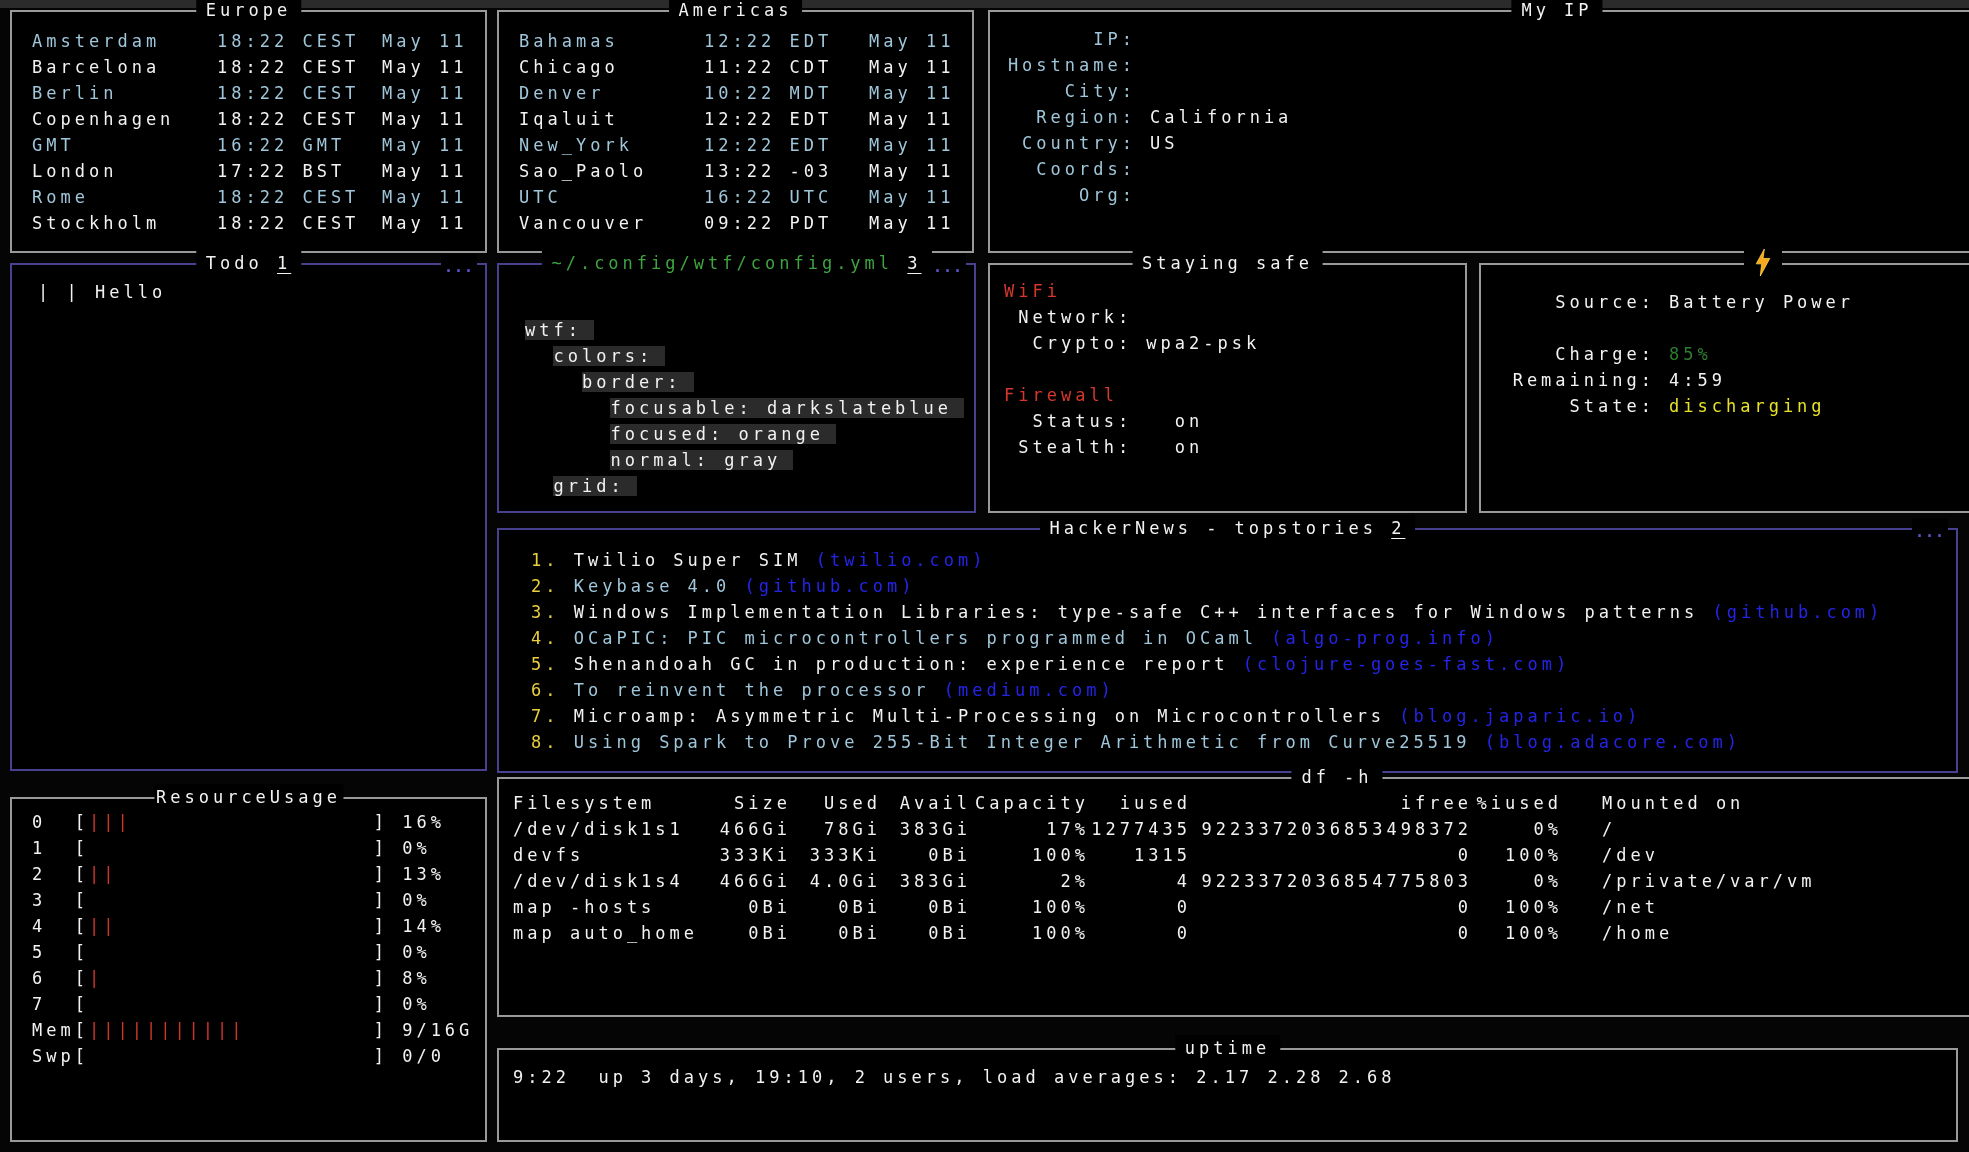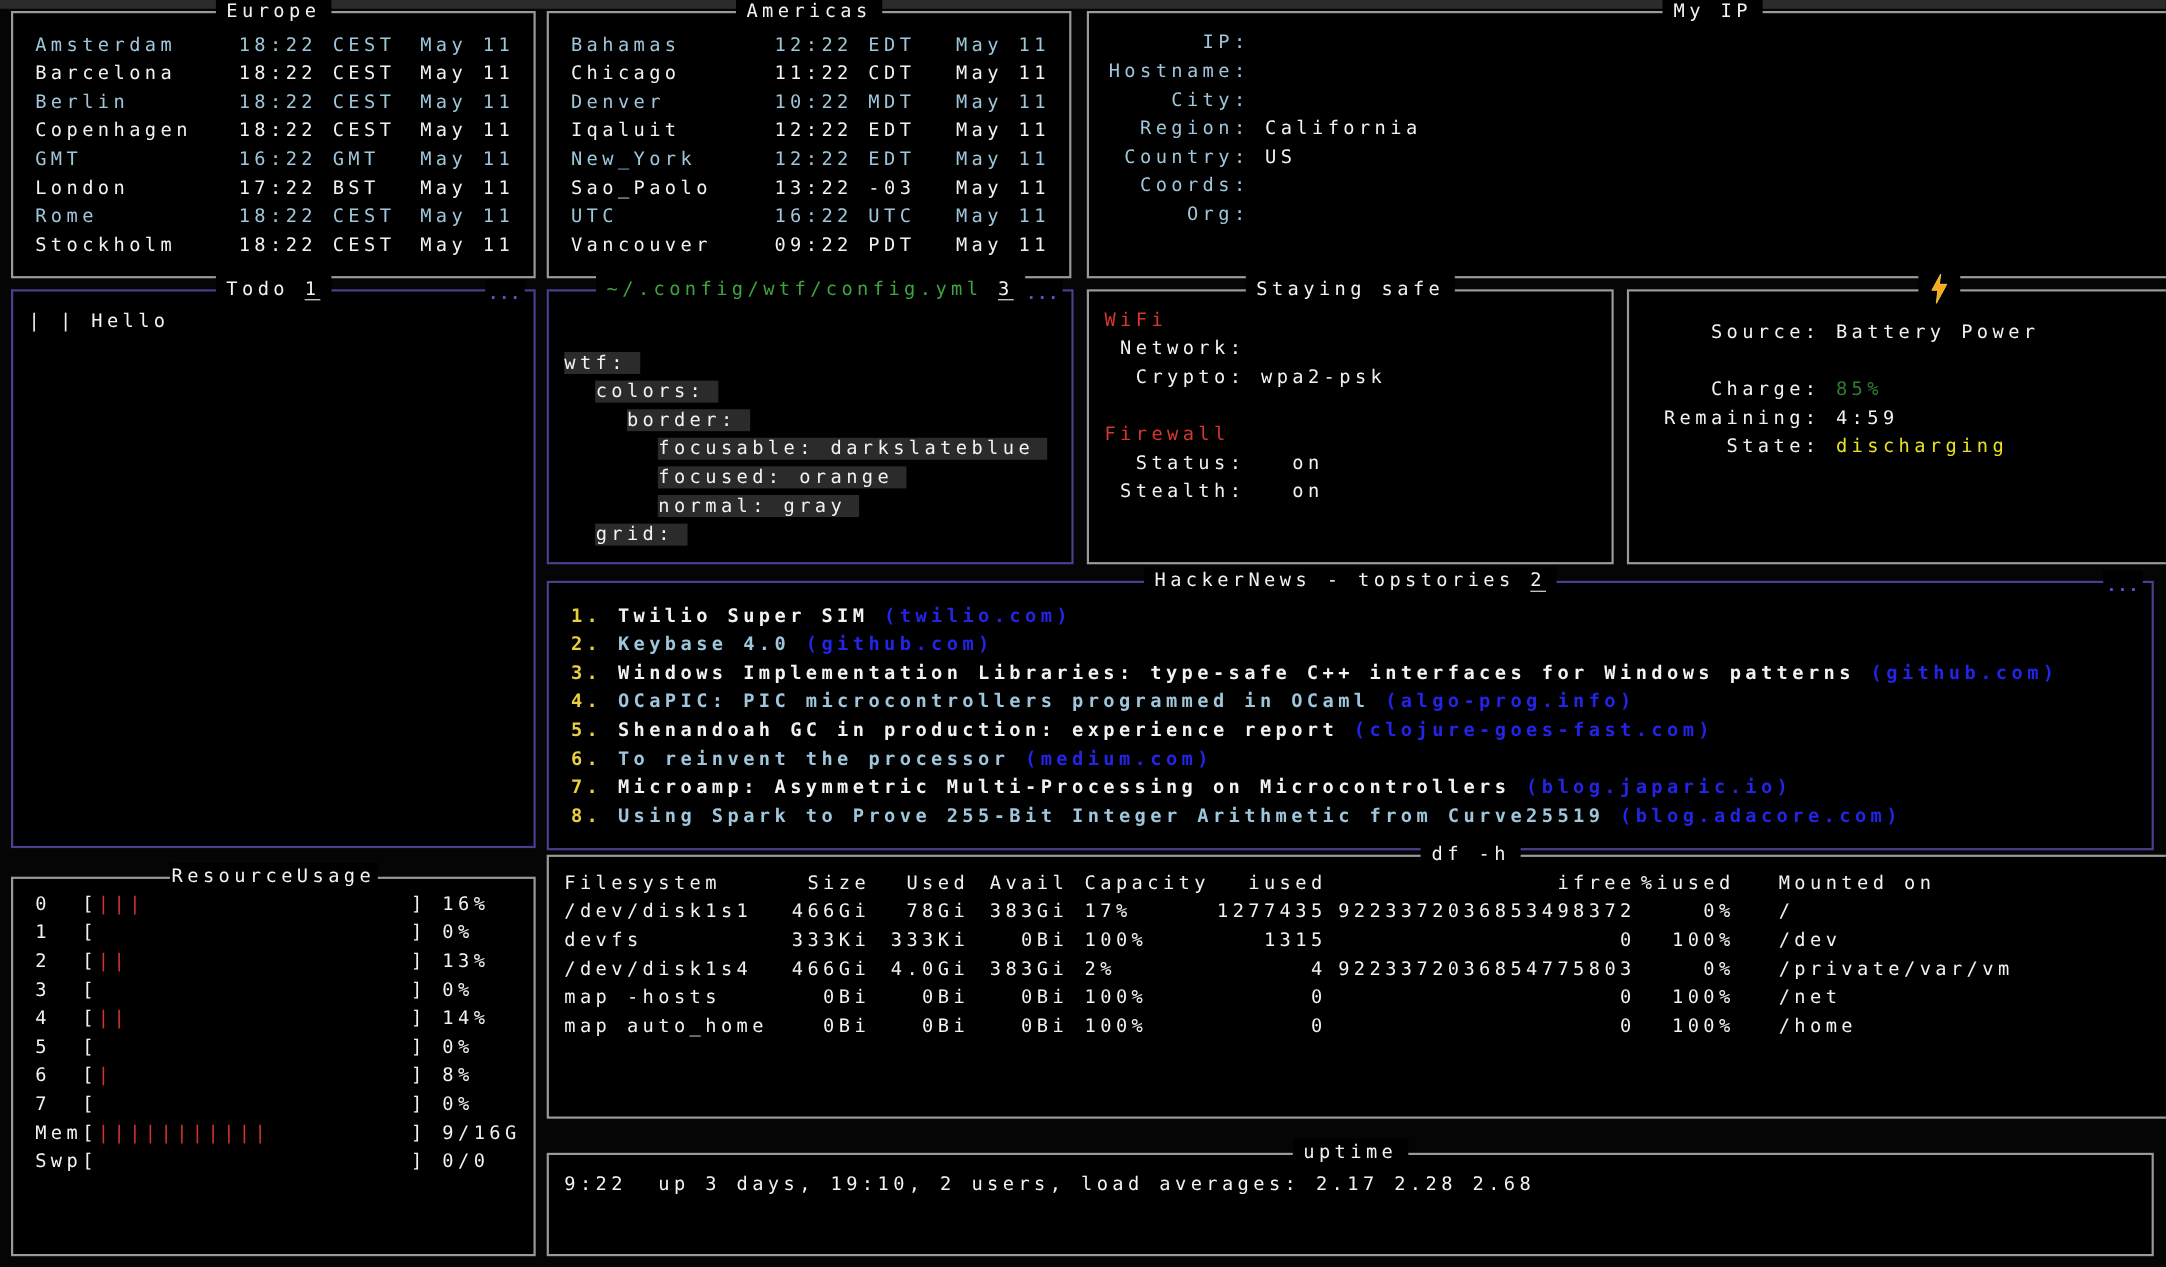--- a/index.html
+++ b/index.html
@@ -7,21 +7,21 @@
   body {
     width:1969px; height:1152px; position:relative; overflow:hidden;
     background:#050505;
     font-family:"DejaVu Sans Mono", monospace;
     font-size:17px; letter-spacing:4px; line-height:26px;
     color:#f2f2f2;
   }
   .topstrip { position:absolute; top:0; left:0; width:1969px; height:8px; background:#2b2b2b; }
 
   .panel { position:absolute; background:#000; border:2px solid #9a9a9a; }
-  .panel.focusable { border-color:#47418f; }
+  .panel.focusable { border-color:#47418f;padding-left:12px; }
 
   .ptitle {
     position:absolute; top:-15px; left:50%; transform:translateX(-50%);
     background:#000; padding:0 10px; white-space:nowrap; color:#f2f2f2;
   }
   .ptitle.green { color:#3fa33f; }
   .pnum { color:#f2f2f2; text-decoration:underline; text-underline-offset:4px; }
   .dots {
     position:absolute; top:-11px; right:8px; background:#000; padding:0 3px;
     color:#5b54c4; font-weight:bold; font-size:15px; letter-spacing:1px;
@@ -52,36 +52,36 @@
   .t-yellow { color:#e8e227; }
 
   
   .batrow { display:flex; height:26px; padding-left:14px; }
   .batrow .lbl { width:160px; text-align:right; color:#f2f2f2; flex:none; }
   .batrow .val { margin-left:14px; white-space:pre; }
   .bolt-wrap { position:absolute; top:-16px; left:50%; transform:translateX(-50%);
                background:#000; padding:0 10px; line-height:0; }
 
   
-  .hnrow { white-space:pre; height:26px; padding-left:20px;font-weight:bold; }
+  .hnrow { white-space:pre; height:26px; padding-left:20px; }
   .hn-rank { color:#e9cf3f; }
   .hn-domain { color:#2424e8; }
 
   
   .rrow { white-space:pre; height:26px; padding-left:20px; color:#f2f2f2; }
   .rbars { color:#d0342c; }
 
   
   .dfrow { white-space:pre; height:26px; padding-left:14px; display:flex; }
   .dfrow span { display:inline-block; flex:none; }
   .df-c0 { width:188px; text-align:left; }
   .df-c1 { width:90px;  text-align:right; }
   .df-c2 { width:90px;  text-align:right; }
   .df-c3 { width:90px;  text-align:right; }
-  .df-c4 { width:118px; text-align:left;margin-left:15px; }
+  .df-c4 { width:118px; text-align:right; }
   .df-c5 { width:102px; text-align:right; }
   .df-c6 { width:281px; text-align:right; }
   .df-c7 { width:90px;  text-align:right; }
   .df-c8 { padding-left:40px; text-align:left; }
 
   .uptimeline { white-space:pre; padding-left:14px; }
 
   
   #p-europe    { left:10px;   top:10px;   width:477px;  height:243px; }
   #p-americas  { left:497px;  top:10px;   width:477px;  height:243px; }

